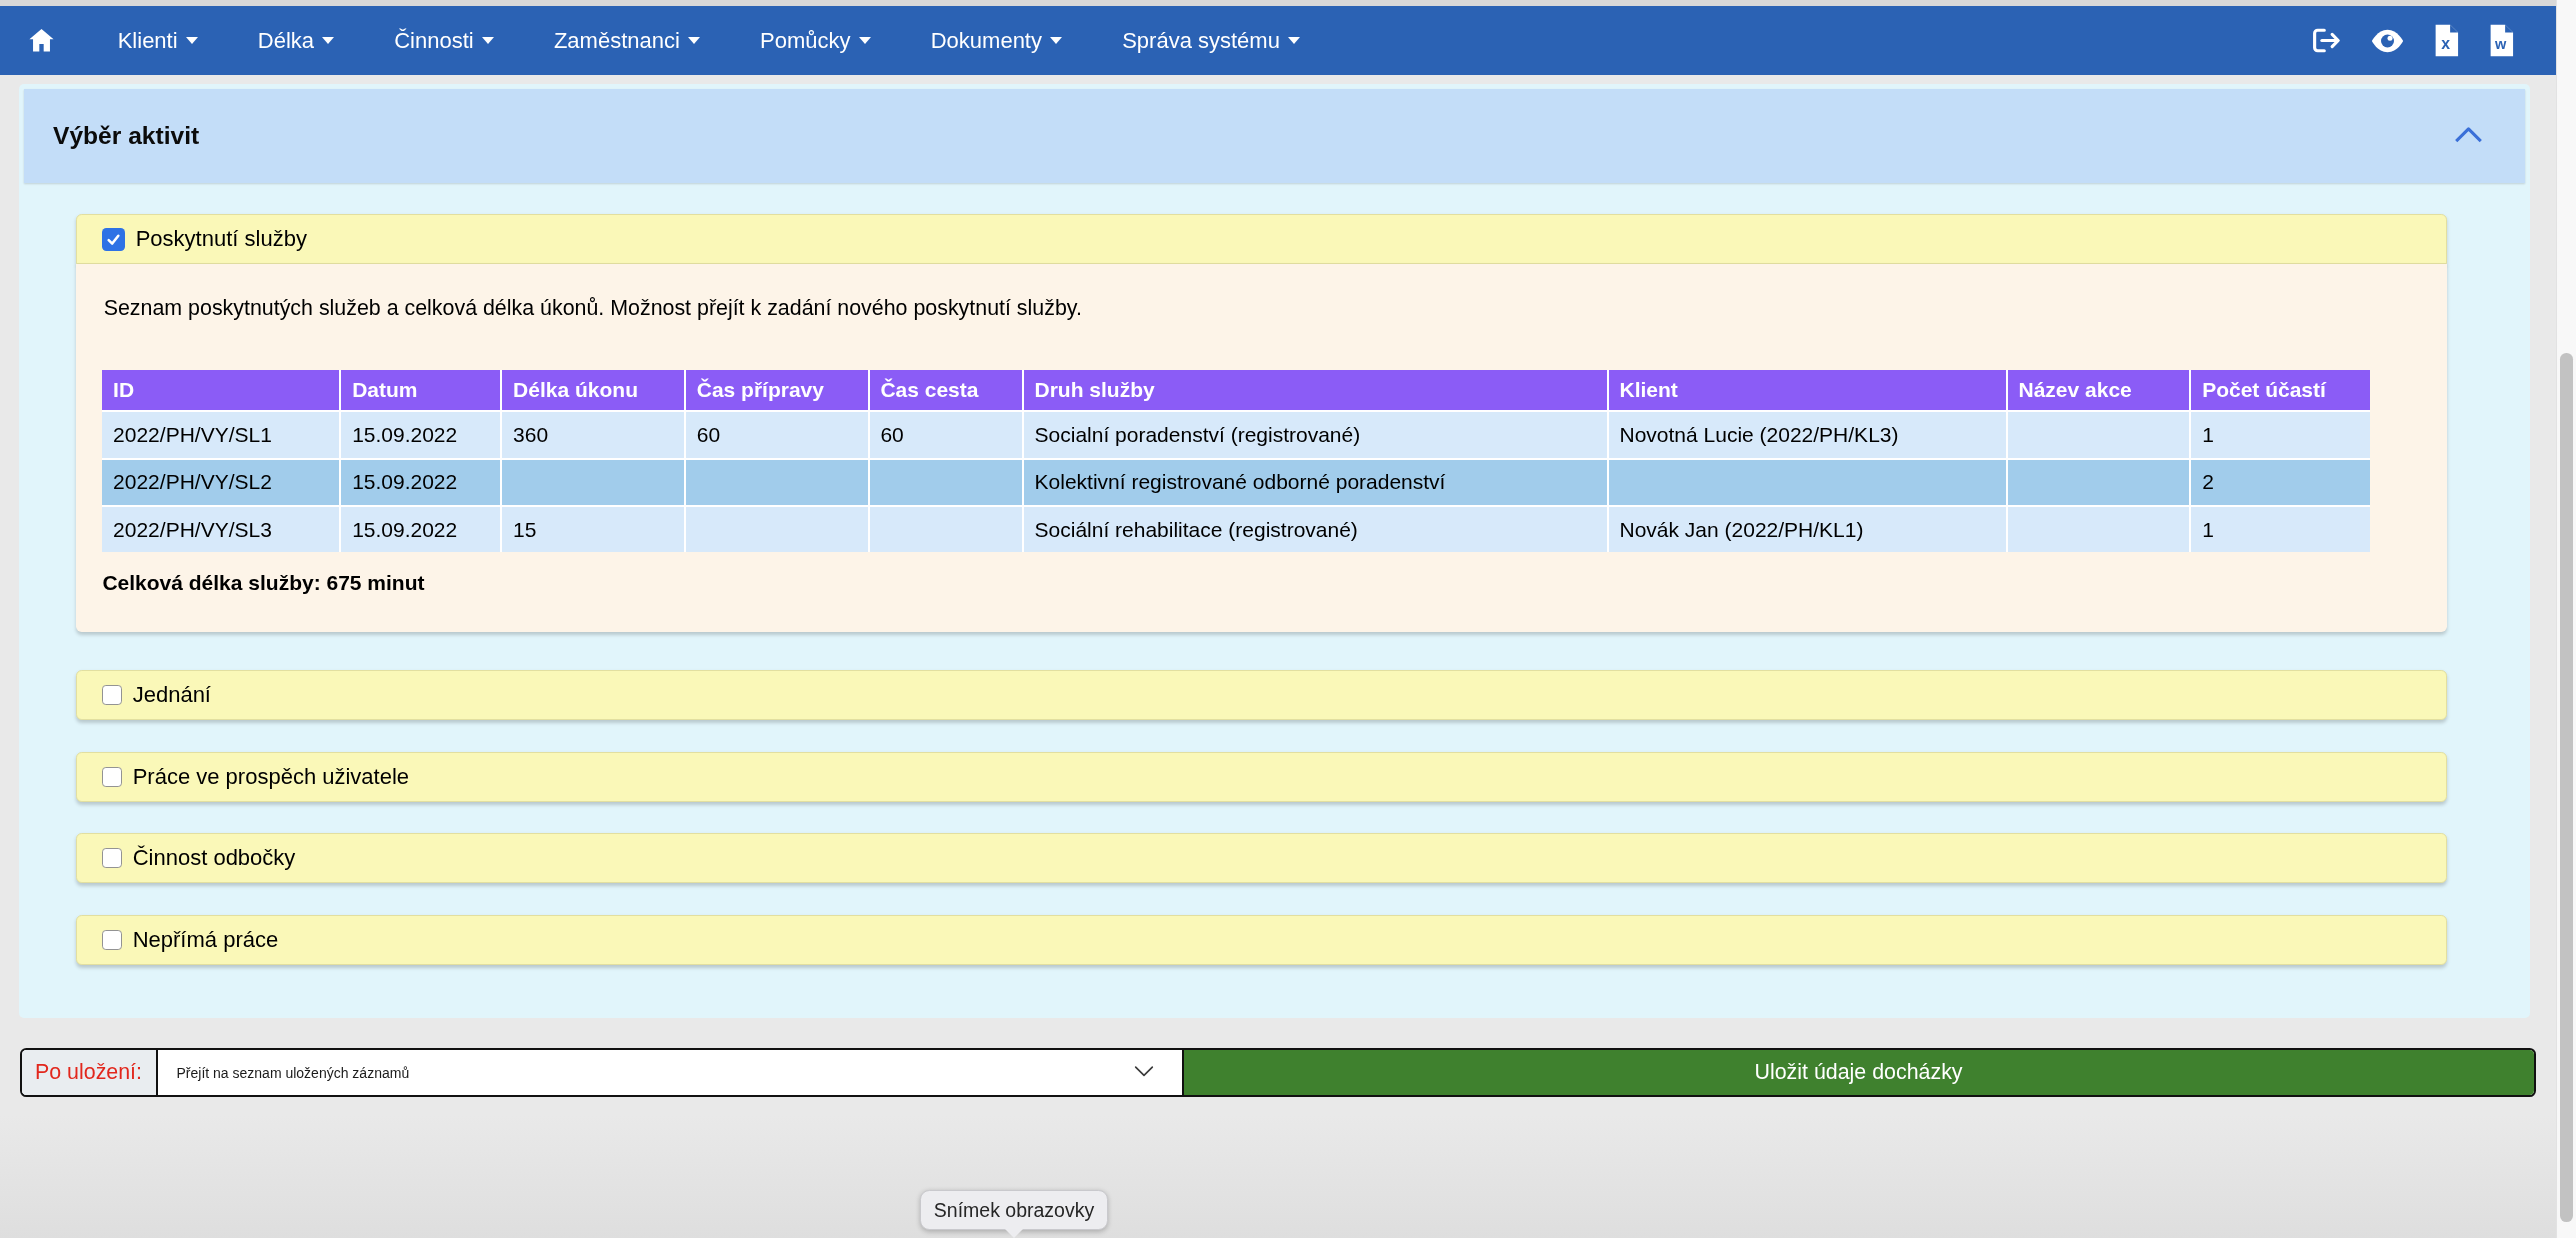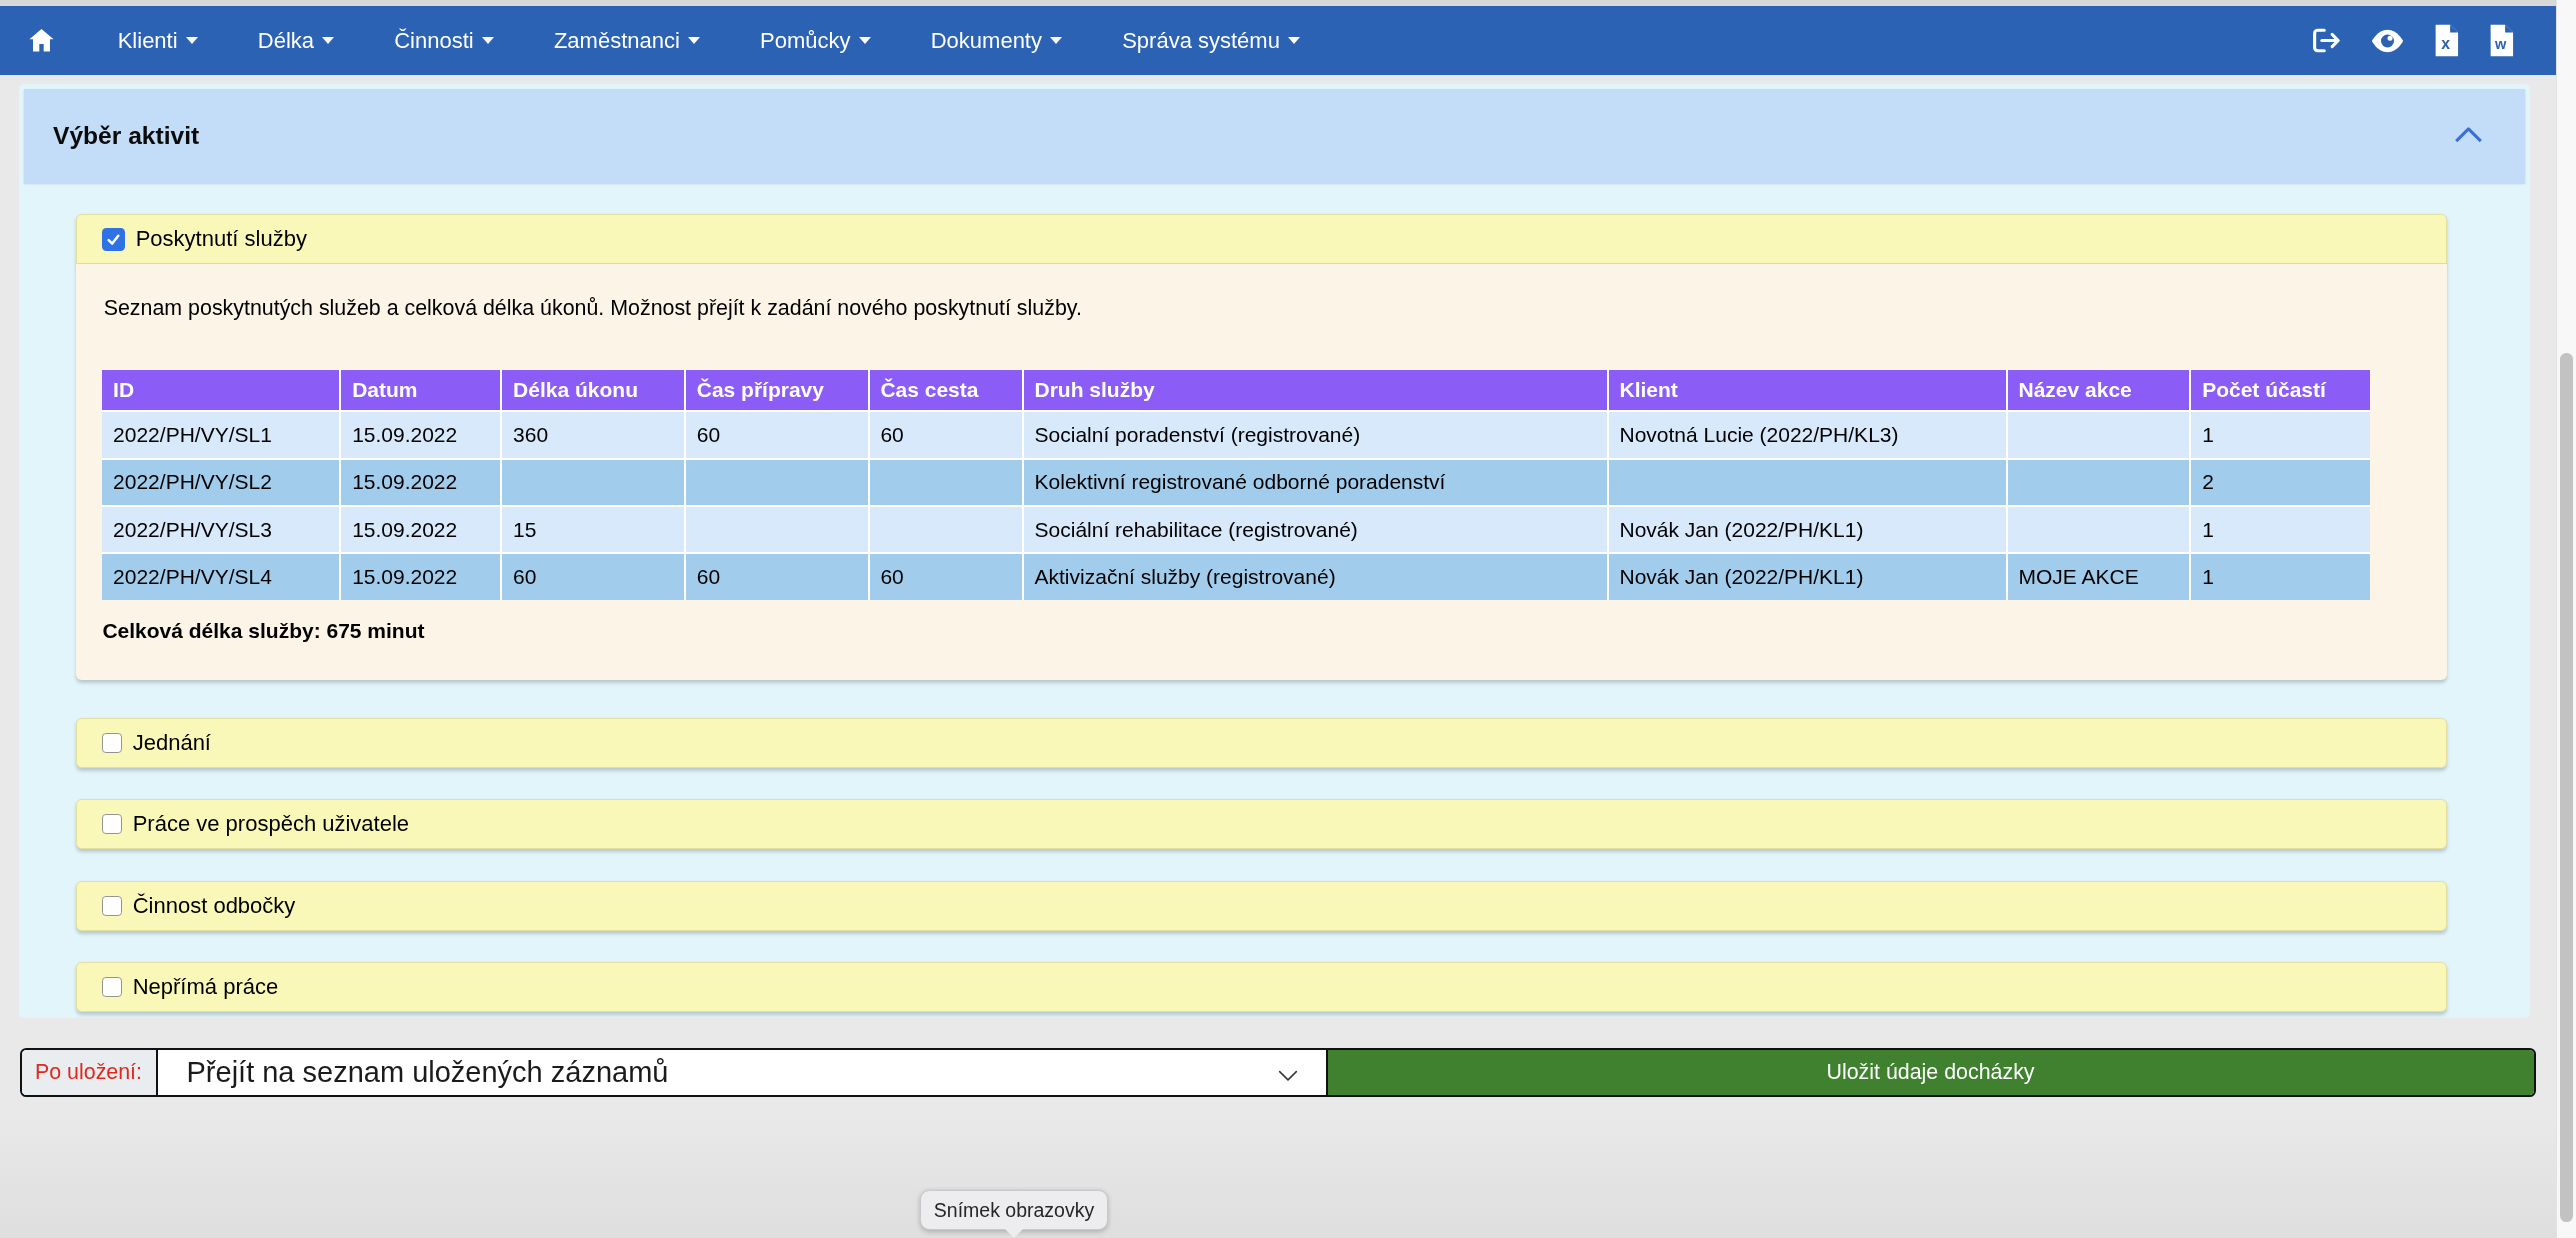--- a/index.html
+++ b/index.html
@@ -54,22 +54,22 @@
   tr.light td { background:#d7e9fa; }
   tr.dark td { background:#a1cceb; }
 
   .total { font-size:21px; font-weight:bold; margin-top:19px; color:#000; }
 
   
   .footer { position:absolute; left:19.5px; top:1048px; width:2516px; height:49px; display:flex;
             align-items:stretch; border:2.5px solid #111; border-radius:6.3px; overflow:hidden; background:#fff; }
   .after-label { width:136px; flex:none; background:#e9edf0; border-right:2.5px solid #111;
                  display:flex; align-items:center; justify-content:center; font-size:21.4px; color:#e2271c; }
-  .select-box { width:1168px; flex:none; display:flex; align-items:center; padding:0 29px;
-                font-size:29px; color:#1b1b1b; position:relative; cursor:pointer; background:#fff; }
+  .select-box { width:1024px; flex:none; display:flex; align-items:center; padding:0 19px;
+                font-size:14px; color:#1b1b1b; position:relative; cursor:pointer; background:#fff; }
   .select-chevron { position:absolute; right:28px; top:50%; transform:translateY(-50%); }
   .save-btn { flex:1; background:#3f812e; color:#fff; font-size:21.4px; border:none;
               border-left:2.5px solid #111; display:flex; align-items:center; justify-content:center;
               cursor:pointer; font-family:"Liberation Sans", sans-serif; }
 
   
   .tooltip { position:absolute; left:920px; top:1190px; width:188px; height:40px; background:#ededf0;
              border:0.6px solid #c9c9cd; border-radius:9.4px; display:flex; align-items:center;
              justify-content:center; font-size:19.5px; color:#262626; box-shadow:0 1.9px 5.7px rgba(0,0,0,.22); }
   .tooltip::after { content:""; position:absolute; left:50%; bottom:-9.4px; transform:translateX(-50%);
@@ -232,31 +232,20 @@
                 <td>2022/PH/VY/SL3</td>
                 <td>15.09.2022</td>
                 <td>15</td>
                 <td></td>
                 <td></td>
                 <td>Sociální rehabilitace (registrované)</td>
                 <td>Novák Jan (2022/PH/KL1)</td>
                 <td></td>
                 <td>1</td>
               </tr>
-              <tr class="dark">
-                <td>2022/PH/VY/SL4</td>
-                <td>15.09.2022</td>
-                <td>60</td>
-                <td>60</td>
-                <td>60</td>
-                <td>Aktivizační služby (registrované)</td>
-                <td>Novák Jan (2022/PH/KL1)</td>
-                <td>MOJE AKCE</td>
-                <td>1</td>
-              </tr>
             </tbody>
           </table>
 
           <p class="total">Celková délka služby: 675 minut</p>
         </div>
       </section>
 
       <section class="simple-section first-simple">
         <div class="section-header">
           <span class="cb unchecked"></span>

